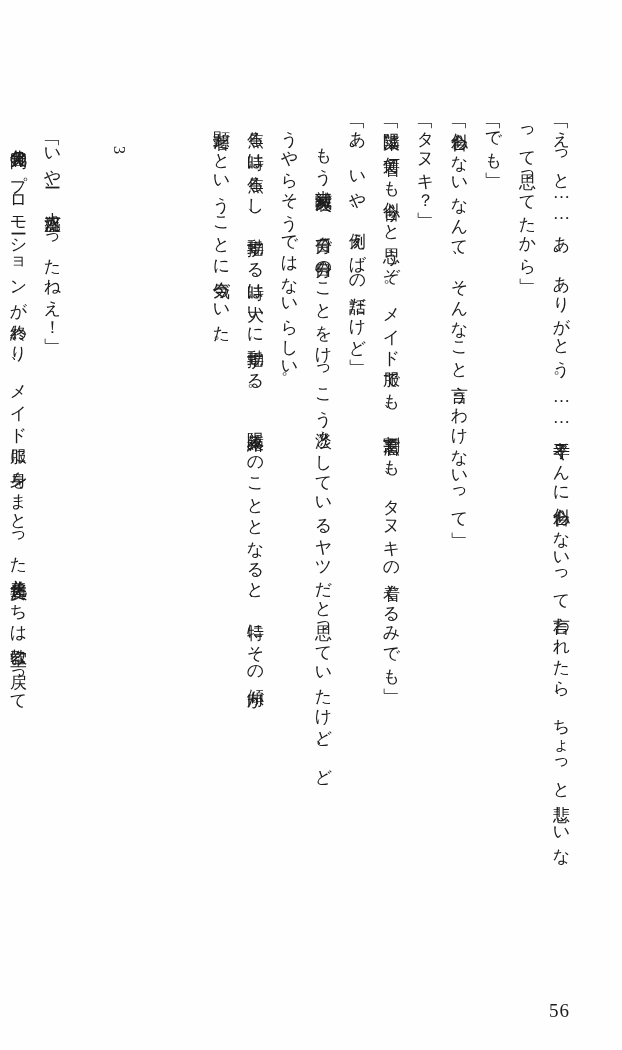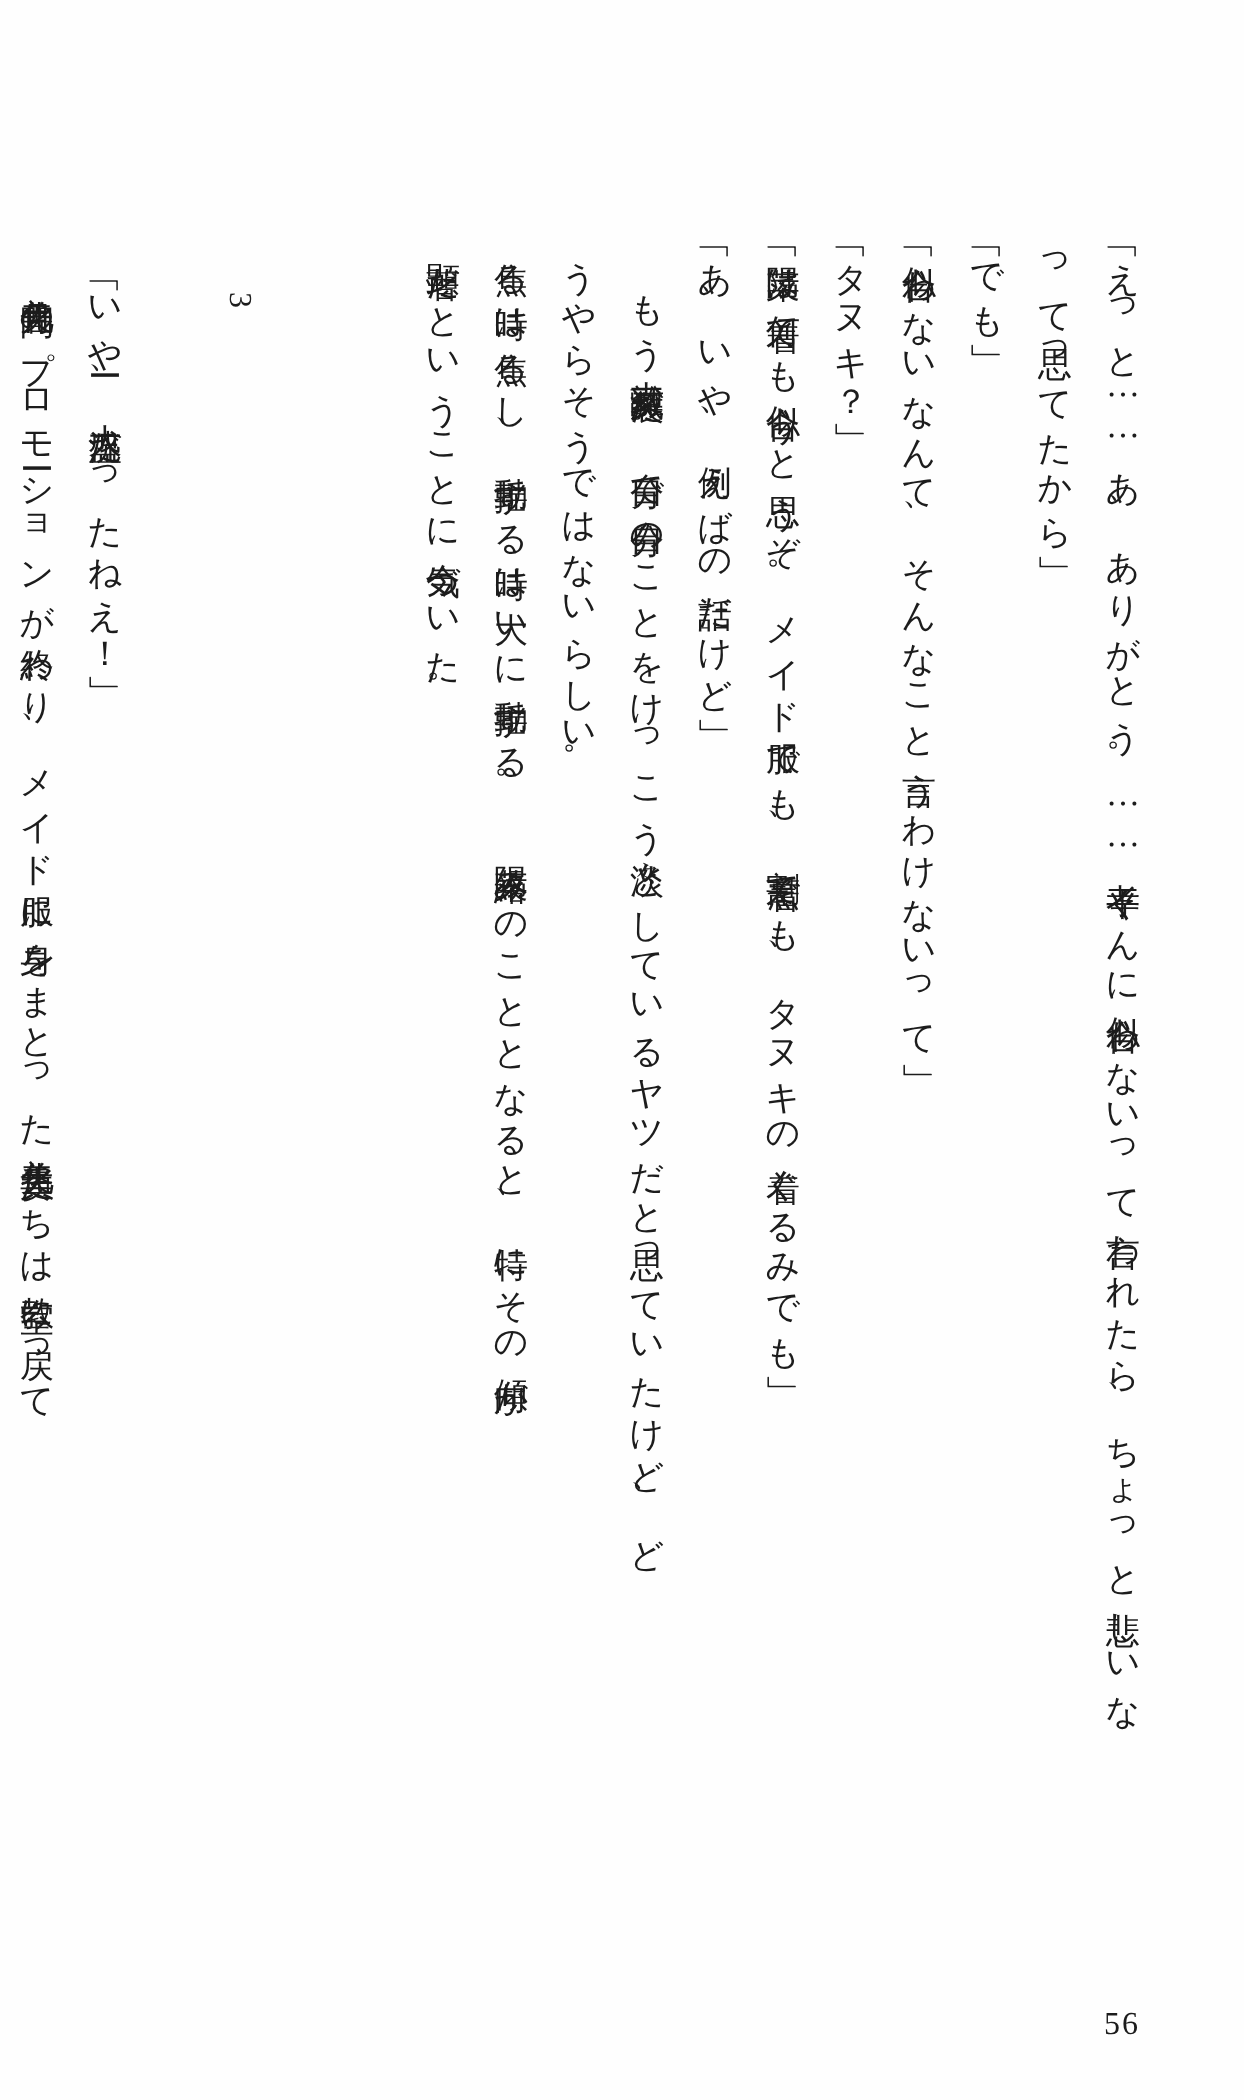--- a/index.html
+++ b/index.html
@@ -62,21 +62,21 @@
     letter-spacing: 1.6px;
   }
 
   
   .indent-1 { padding-top: 17px; box-sizing: border-box; }
 
   #page-number {
     position: absolute;
     bottom: 28px;
     right: 52px;
-    font-size: 16px;
+    font-size: 19px;
     font-family: "Liberation Serif", "DejaVu Serif", serif;
     color: #1c1c1c;
     letter-spacing: 1px;
     text-align: center;
   }
 </style>
 </head>
 <body>
 
 <div id="page">

